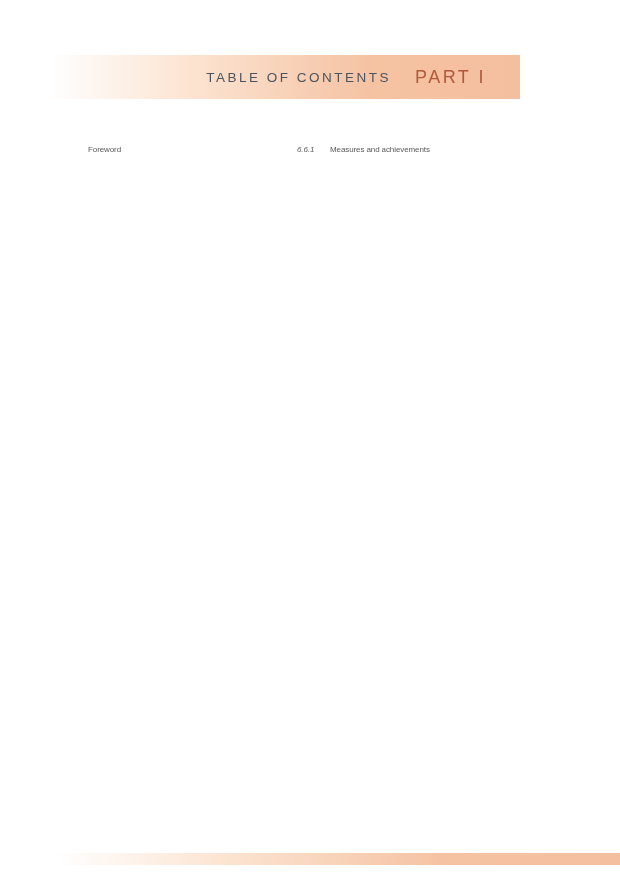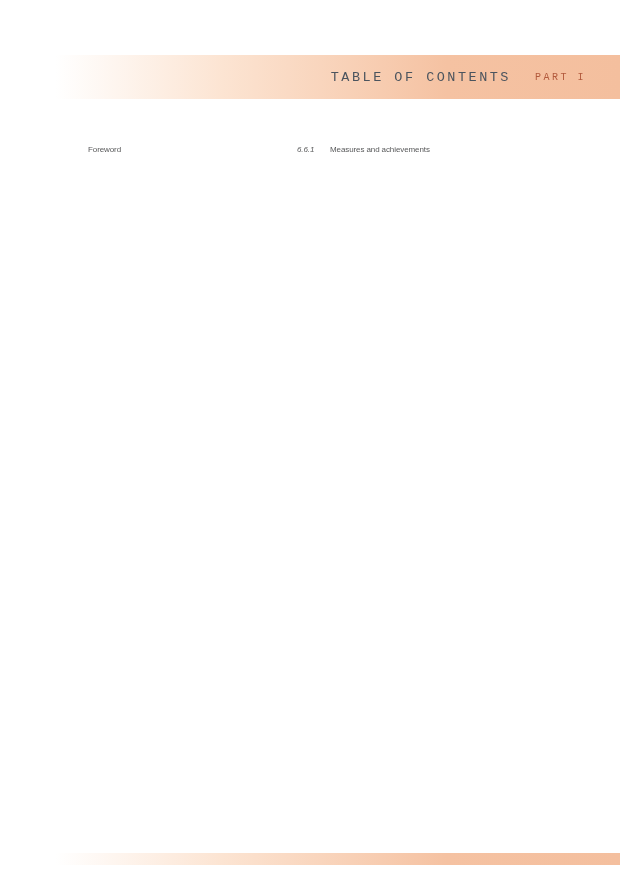--- a/index.html
+++ b/index.html
@@ -1,27 +1,27 @@
 <!DOCTYPE html>
 <html><head>
 <meta charset="utf-8">
 <style>
   html,body{margin:0;padding:0;background:#ffffff;}
   .page{
     position:relative;width:620px;height:877px;background:#ffffff;
     font-family:"Liberation Sans", sans-serif;color:#58595a;overflow:hidden;
   }
   .header-bar{
-    position:absolute;top:55px;left:0;width:620px;height:44px;
+    position:absolute;top:55px;left:0;width:520px;height:44px;
     background:linear-gradient(90deg,#ffffff 9%,#fce4d2 36%,#f5c2a2 72%,#f4bf9e 100%);
     display:flex;align-items:center;justify-content:flex-end;
-    padding-right:34px;box-sizing:border-box;font-family:Liberation Mono, monospace;
+    padding-right:34px;box-sizing:border-box;
   }
   .header-title{color:#4b545e;font-size:13.5px;letter-spacing:2.5px;font-weight:500;}
-  .header-part{color:#b2593c;font-size:10px;letter-spacing:2.5px;margin-left:24px;font-weight:500;}
+  .header-part{color:#b2593c;font-size:18px;letter-spacing:2.5px;margin-left:24px;font-weight:500;}
   .footer-bar{
     position:absolute;top:853px;left:0;width:620px;height:12px;
     background:linear-gradient(90deg,#ffffff 9%,#fce4d2 36%,#f5c2a2 72%,#f4bf9e 100%);
   }
   .col{position:absolute;top:143px;font-size:8px;line-height:13px;letter-spacing:-0.1px;}
   .col-left{left:45px;width:228px;}
   .col-right{left:297px;width:222px;}
   .row{display:flex;align-items:flex-start;}
   .row .num{flex:none;width:43px;white-space:pre;font-style:italic;}
   .col-right .toc .row .num{width:33px;}

